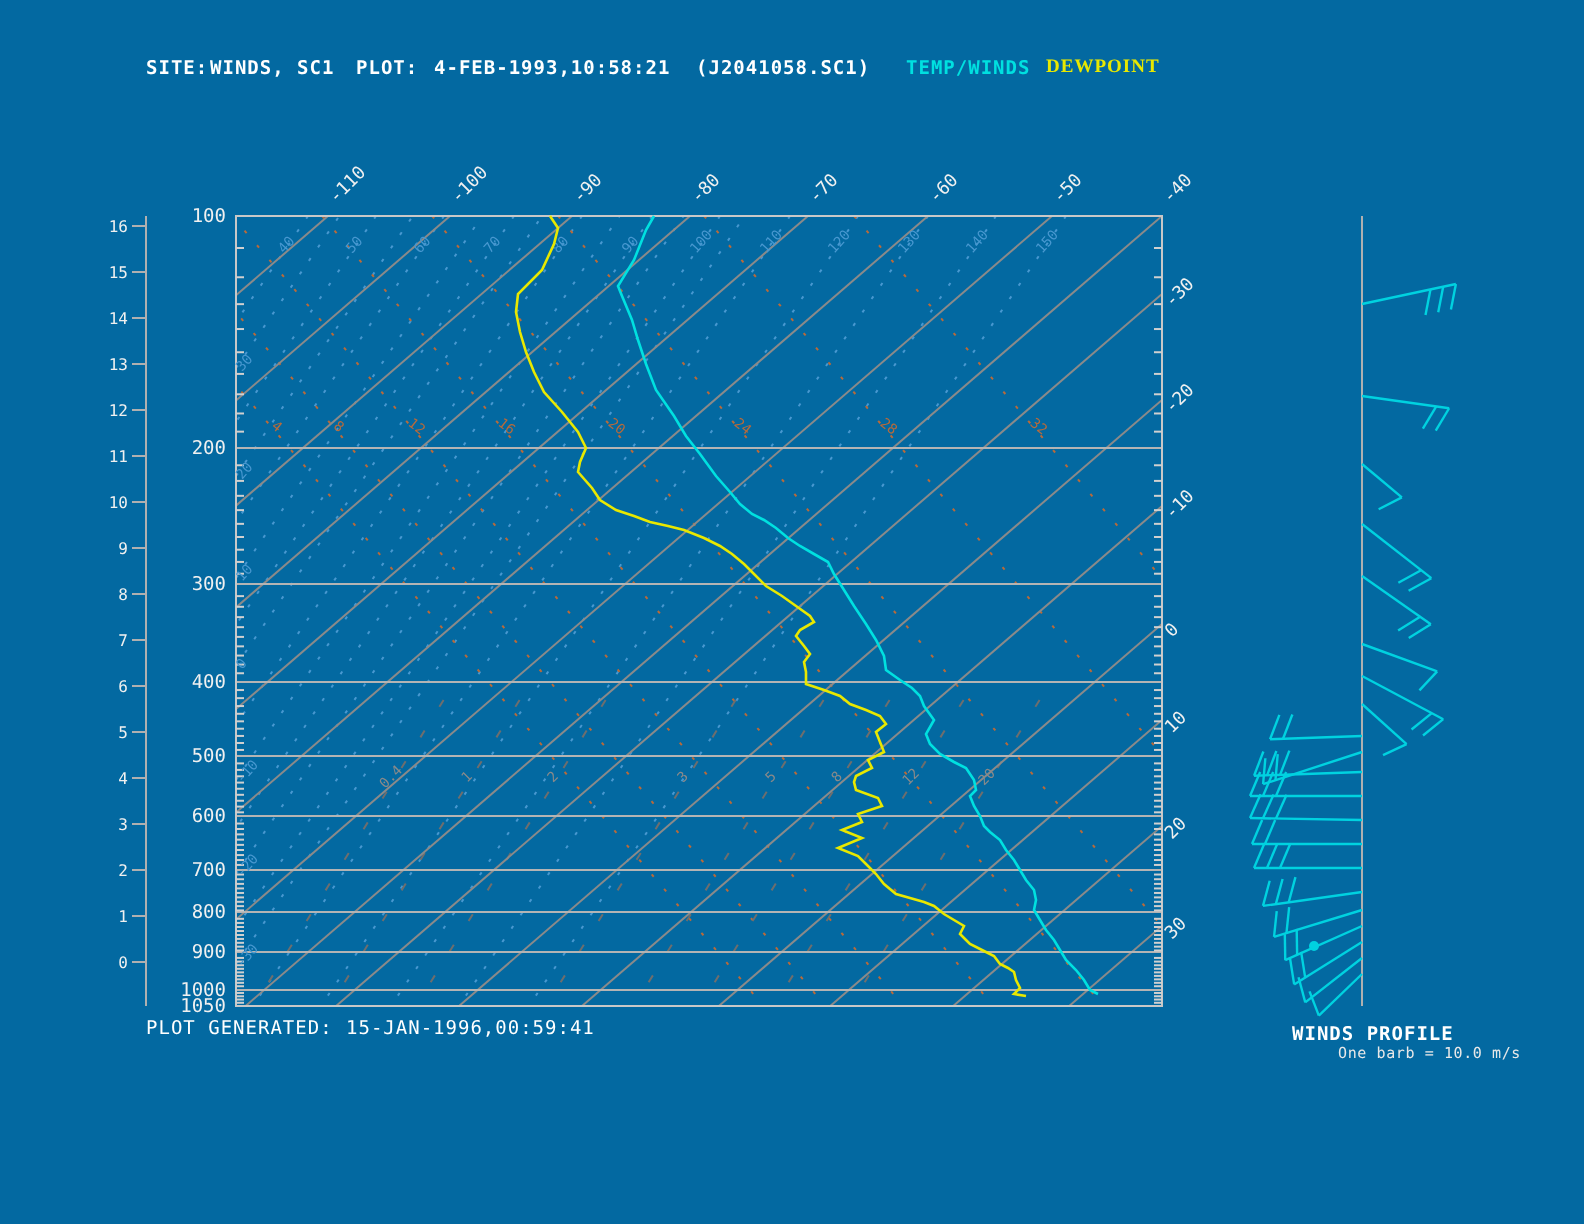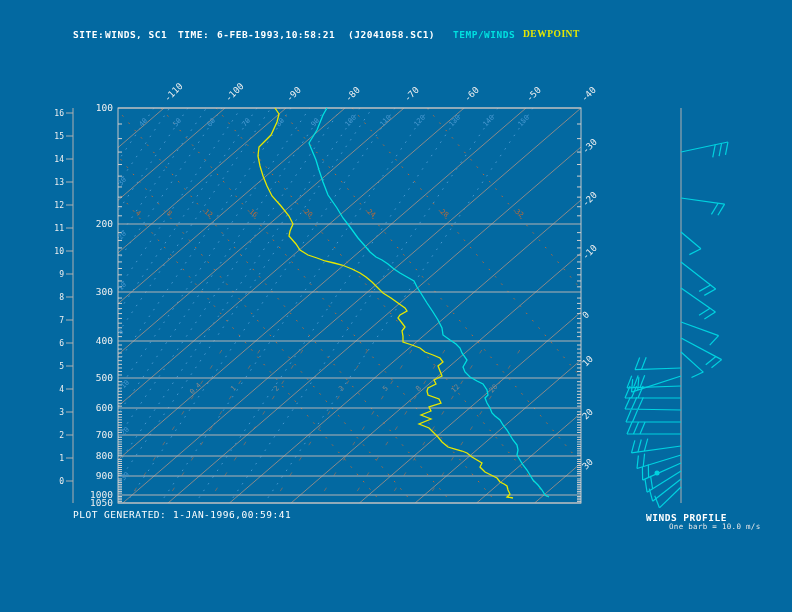--- a/index.html
+++ b/index.html
@@ -13,22 +13,22 @@
   .winds-title{position:absolute;left:646px;top:484px;font-size:9.5px;font-weight:bold;letter-spacing:0.5px;color:#fff;margin-top:28px;}
   .winds-note{position:absolute;left:641px;top:522px;font-size:7.5px;color:#e8e8e8;letter-spacing:0.3px;padding-left:28px;}
 </style>
 </head>
 <body>
 
 <div id="screen">
 
   <div class="hdr" style="left:73px">SITE:</div>
   <div class="hdr" style="left:105px">WINDS, SC1</div>
-  <div class="hdr" style="left:178px">TIME:</div>
-  <div class="hdr" style="left:217px">6-FEB-1993,10:58:21</div>
+  <div class="hdr" style="left:178px">PLOT:</div>
+  <div class="hdr" style="left:217px">4-FEB-1993,10:58:21</div>
   <div class="hdr" style="left:348px">(J2041058.SC1)</div>
   <div class="hdr cyan" style="left:453px">TEMP/WINDS</div>
   <div class="hdr yellow" style="left:523px">DEWPOINT</div>
 
   <svg id="plot-svg" width="792" height="612">
       <defs>
         <clipPath id="plotclip">
           <rect x="118" y="108" width="463" height="395"></rect>
         </clipPath>
       </defs>
@@ -456,17 +456,17 @@
         <line x1="652.5903887787597" y1="488.75229535181234" x2="650.5567407332367" y2="475.91234692407556" stroke="#00d2e0" stroke-width="1.2"></line>
         <line x1="681" y1="479" x2="652.631612870158" y2="501.1638131117237" stroke="#00d2e0" stroke-width="1.2"></line>
         <line x1="652.631612870158" y1="501.1638131117237" x2="649.2669652838252" y2="488.6067773699658" stroke="#00d2e0" stroke-width="1.2"></line>
         <line x1="681" y1="487" x2="659.4198059898405" y2="507.8397511137699" stroke="#00d2e0" stroke-width="1.2"></line>
         <line x1="659.4198059898405" y1="507.8397511137699" x2="654.7610226457516" y2="495.7032055693063" stroke="#00d2e0" stroke-width="1.2"></line>
         <circle cx="657" cy="473" r="2.5" fill="#00d2e0"></circle>
       </g>
     </svg>
 
   <div class="ftr" style="left:73px">PLOT GENERATED:</div>
-  <div class="ftr" style="left:173px">1-JAN-1996,00:59:41</div>
+  <div class="ftr" style="left:173px">15-JAN-1996,00:59:41</div>
 
   <div class="winds-title">WINDS PROFILE</div>
   <div class="winds-note">One barb = 10.0 m/s</div>
 </div>
 
 </body></html>

